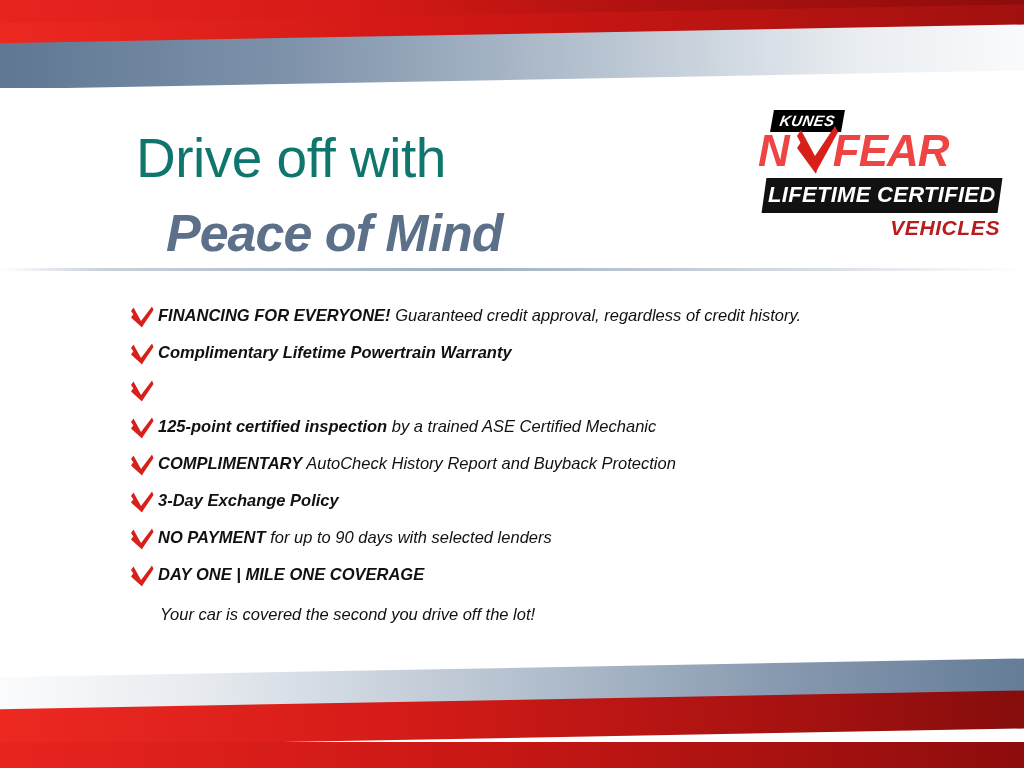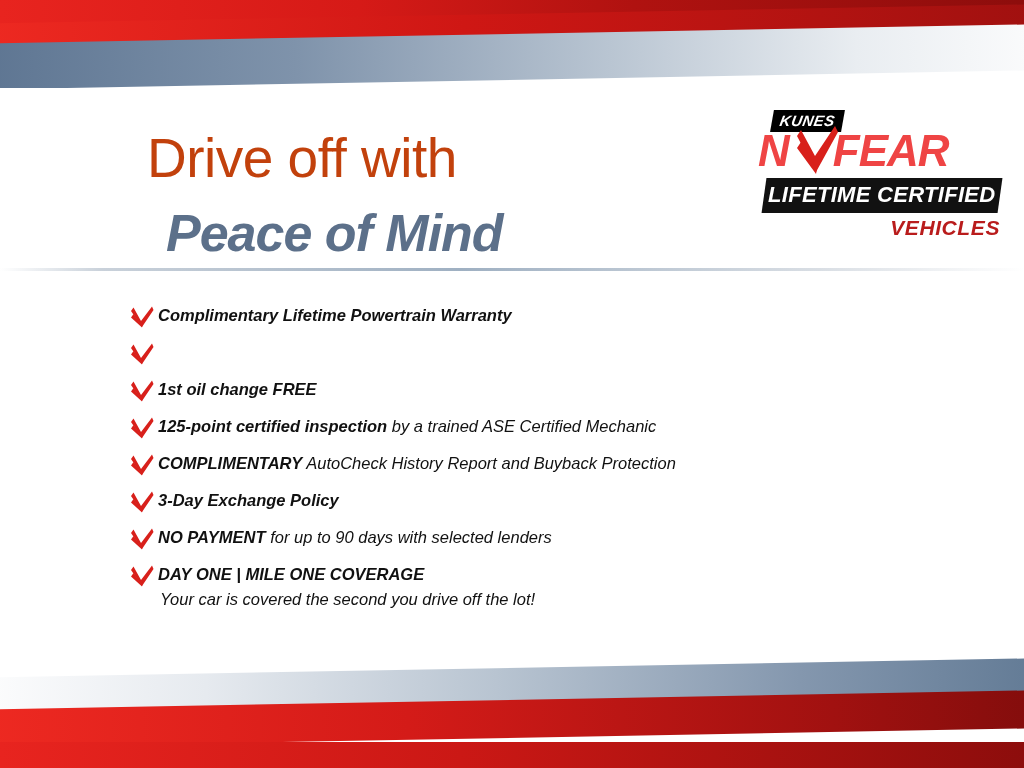--- a/index.html
+++ b/index.html
@@ -80,23 +80,22 @@
   .headline {
     position: absolute;
     left: 136px;
     top: 128px;
     width: 620px;
   }
   .headline-l1 {
     font-size: 55px;
     line-height: 60px;
     font-weight: 400;
-    color: #c2410c;
+    color: #0f766e;
     letter-spacing: -0.5px;
-    margin-left: 11px;
   }
   .headline-l2 {
     font-size: 52px;
     line-height: 66px;
     font-weight: bold;
     font-style: italic;
     color: #5c708a;
     letter-spacing: -1px;
     margin-top: 12px;
     margin-left: 30px;
@@ -206,21 +205,21 @@
     line-height: 21px;
     font-style: italic;
     color: #111111;
     font-family: "Liberation Sans", sans-serif;
   }
   .bullet .txt .b {
     font-weight: bold;
   }
   .bullet .sub {
     display: block;
-    margin-top: 4px;
+    margin-top: 19px;
     margin-left: 2px;
     font-size: 16.5px;
     font-style: italic;
     color: #111111;
     font-weight: normal;
   }
 </style>
 </head>
 <body>
 
@@ -245,43 +244,43 @@
     <svg class="logo-check" viewBox="0 0 44 50" aria-hidden="true">
       <path d="M2 10 L6 4 L20 30 L40 0 L43 6 L21 46 Z" fill="#d8201b"></path>
       <path d="M2 22 L6 16 L20 40 L24 34 L21 48 Z" fill="#d8201b"></path>
     </svg>
     <div class="logo-lifetime"><span>LIFETIME CERTIFIED</span></div>
     <div class="logo-vehicles">VEHICLES</div>
   </div>
 
   <div class="bullets">
 
+    <div class="bullet">
+      <svg class="tick" viewBox="0 0 24 22" aria-hidden="true">
+        <path d="M1 5 L3.5 1.5 L11 15 L22 0.5 L23.5 4 L12 21 Z" fill="#d8201b"></path>
+        <path d="M1 11.5 L3.5 8 L11.5 19 L13 16.5 L12 21.5 Z" fill="#d8201b"></path>
+      </svg>
+      <div class="txt"><span class="b">FINANCING FOR EVERYONE!</span><span> Guaranteed credit approval, regardless of credit history.</span></div>
+    </div>
 
     <div class="bullet">
       <svg class="tick" viewBox="0 0 24 22" aria-hidden="true">
         <path d="M1 5 L3.5 1.5 L11 15 L22 0.5 L23.5 4 L12 21 Z" fill="#d8201b"></path>
         <path d="M1 11.5 L3.5 8 L11.5 19 L13 16.5 L12 21.5 Z" fill="#d8201b"></path>
       </svg>
       <div class="txt"><span class="b">Complimentary Lifetime Powertrain Warranty</span><span></span></div>
     </div>
 
     <div class="bullet">
       <svg class="tick" viewBox="0 0 24 22" aria-hidden="true">
         <path d="M1 5 L3.5 1.5 L11 15 L22 0.5 L23.5 4 L12 21 Z" fill="#d8201b"></path>
         <path d="M1 11.5 L3.5 8 L11.5 19 L13 16.5 L12 21.5 Z" fill="#d8201b"></path>
       </svg>
     </div>
 
-    <div class="bullet">
-      <svg class="tick" viewBox="0 0 24 22" aria-hidden="true">
-        <path d="M1 5 L3.5 1.5 L11 15 L22 0.5 L23.5 4 L12 21 Z" fill="#d8201b"></path>
-        <path d="M1 11.5 L3.5 8 L11.5 19 L13 16.5 L12 21.5 Z" fill="#d8201b"></path>
-      </svg>
-      <div class="txt"><span class="b">1st oil change FREE</span><span></span></div>
-    </div>
 
     <div class="bullet">
       <svg class="tick" viewBox="0 0 24 22" aria-hidden="true">
         <path d="M1 5 L3.5 1.5 L11 15 L22 0.5 L23.5 4 L12 21 Z" fill="#d8201b"></path>
         <path d="M1 11.5 L3.5 8 L11.5 19 L13 16.5 L12 21.5 Z" fill="#d8201b"></path>
       </svg>
       <div class="txt"><span class="b">125-point certified inspection</span><span> by a trained ASE Certified Mechanic</span></div>
     </div>
 
     <div class="bullet">

